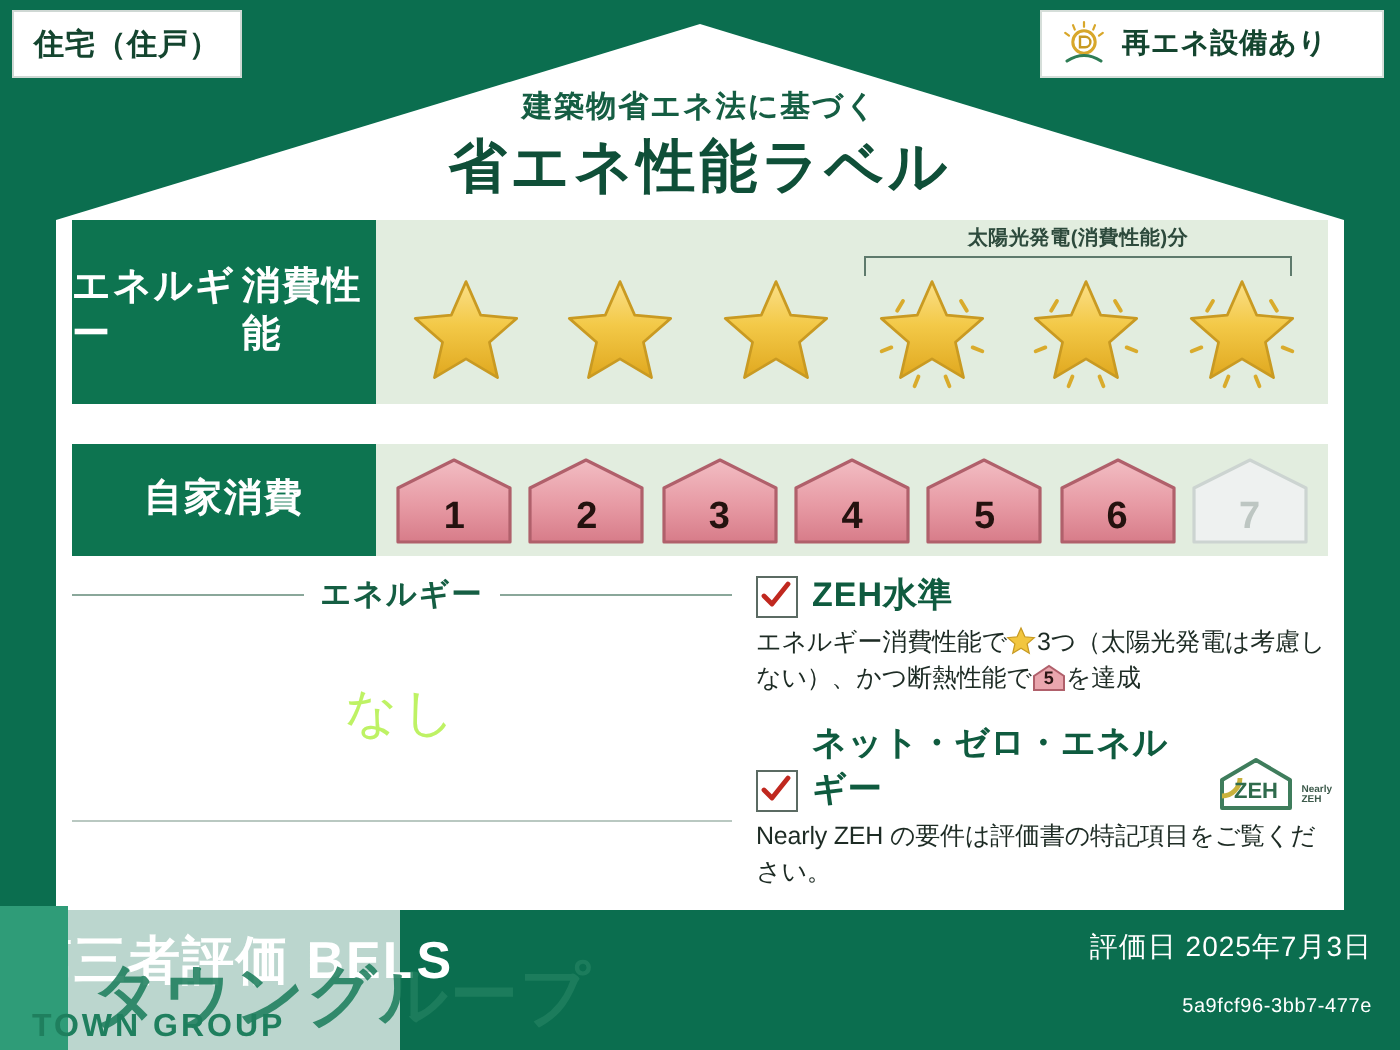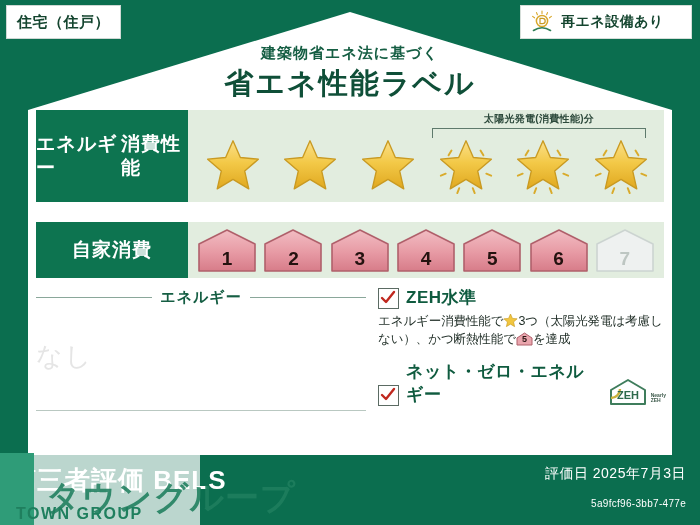--- a/index.html
+++ b/index.html
@@ -152,22 +152,22 @@
   .cost-block{
     position:absolute;left:36px;top:288px;width:330px;height:160px;
     z-index:5;
   }
   .cost-head{
     display:flex;align-items:center;gap:8px;
     color:#155e43;font-size:15px;font-weight:bold;letter-spacing:1px;
   }
   .cost-head .hr{flex:1 1 auto;height:1px;background:#8aa79a;}
   .cost-value{
-    margin-top:32px;
-    font-size:26px;font-weight:normal;color:#e5e5e5;letter-spacing:2px;
+    margin-top:32px;text-align:center;
+    font-size:26px;font-weight:normal;color:#bef264;letter-spacing:2px;
   }
   .cost-rule{
     position:absolute;left:0;right:0;top:122px;height:1px;background:#b9c8c1;
   }
 
   
   .zeh-panel{
     position:absolute;left:378px;top:286px;width:288px;height:162px;
     z-index:5;
   }
@@ -548,20 +548,21 @@
             <path d="M4 26 V12 L21 2 L38 12 V26 Z" fill="#ffffff" stroke="#3f7d5c" stroke-width="2" stroke-linejoin="round"></path>
             <path d="M4 20 a9 9 0 0 0 9 -9" fill="none" stroke="#c9b23c" stroke-width="2.4"></path>
             <text x="21" y="21" font-family="Liberation Sans, sans-serif" font-size="11" font-weight="bold" fill="#2f6b4c" text-anchor="middle">ZEH</text>
           </svg>
           <span class="nz">
             <span>Nearly</span><br>
             <span>ZEH</span>
           </span>
         </span>
       </div>
+      <div class="zeh-desc">Nearly ZEH の要件は評価書の特記項目をご覧ください。</div>
     </div>
   </div>
 
   <div class="footer">
     <div class="foot-left">
       <div class="bels">第三者評価 BELS</div>
     </div>
     <div class="foot-right">
       <div class="d">
         <span>評価日</span>

